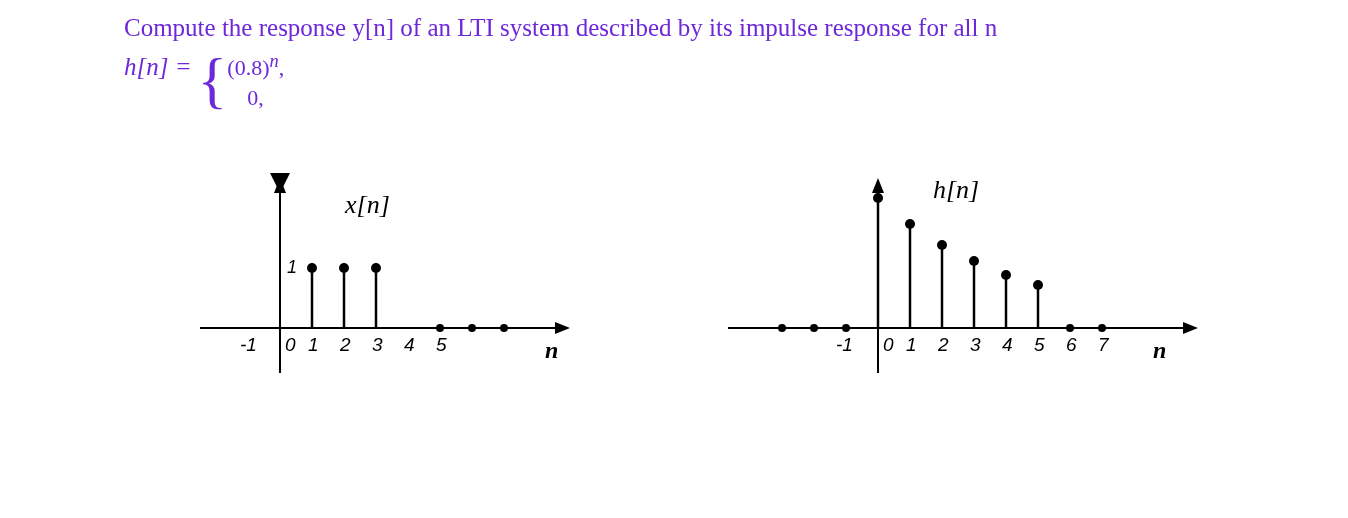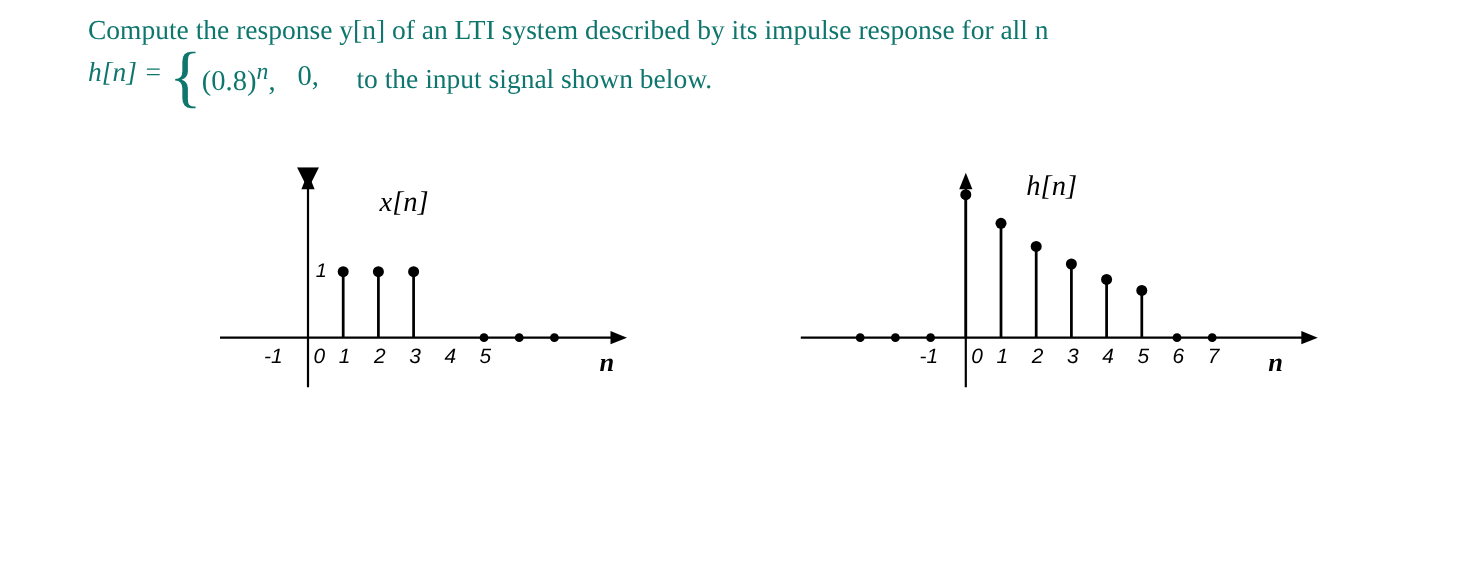--- a/index.html
+++ b/index.html
@@ -10,22 +10,23 @@
     body {
       width: 1348px;
       height: 518px;
       font-family: 'Times New Roman', serif;
       background: white;
       padding: 10px 80px;
       position: relative;
     }
     .problem-text {
       font-size: 25px;
-      color: #0f766e;
+      color: #6d28d9;
       line-height: 1.4;
+      margin-left: 44px;
     }
     .line1 {
       display: block;
     }
     .line2 {
       display: flex;
       align-items: flex-start;
       margin-top: 4px;
     }
     .hn-label {
@@ -37,22 +38,22 @@
       align-items: center;
       margin: 0 6px;
     }
     .brace {
       font-size: 62px;
       line-height: 0.7;
       font-weight: 100;
     }
     .cases {
       display: inline-flex;
-      flex-direction: row;
-      font-size: 26px;
+      flex-direction: column;
+      font-size: 22px;
       line-height: 1.35;
     }
     .cases-row {
       display: flex;
       gap: 16px;
     }
     .input-text {
       margin-left: 28px;
       font-size: 25px;
       align-self: flex-start;
@@ -92,21 +93,20 @@
       <span class="brace">{</span>
       <span class="cases">
         <span class="cases-row">
           <span><span>(0.8)</span><sup class="italic">n</sup><span>,</span></span>
         </span>
         <span class="cases-row">
           <span style="padding-left:20px;">0,</span>
         </span>
       </span>
     </span>
-    <span class="input-text">to the input signal shown below.</span>
   </div>
 </div>
 
 <div class="charts-area">
 
   <div class="stem-plot">
     <svg width="420" height="240">
       <defs>
         <marker id="arrowhead-x1" markerWidth="10" markerHeight="10" refX="5" refY="5" orient="auto">
           <polygon points="0 0, 10 5, 0 10" fill="black"></polygon>

